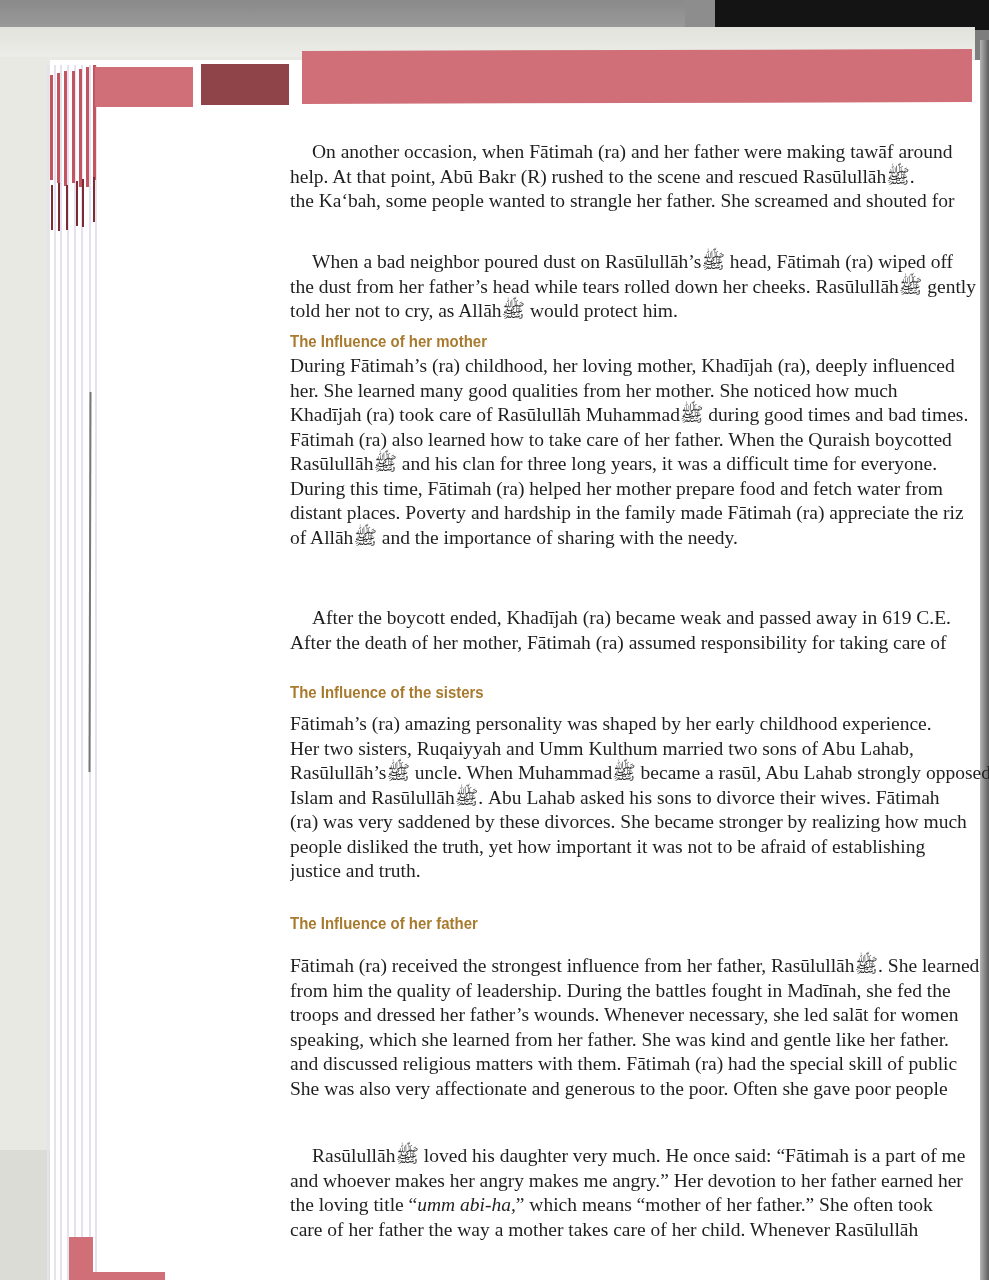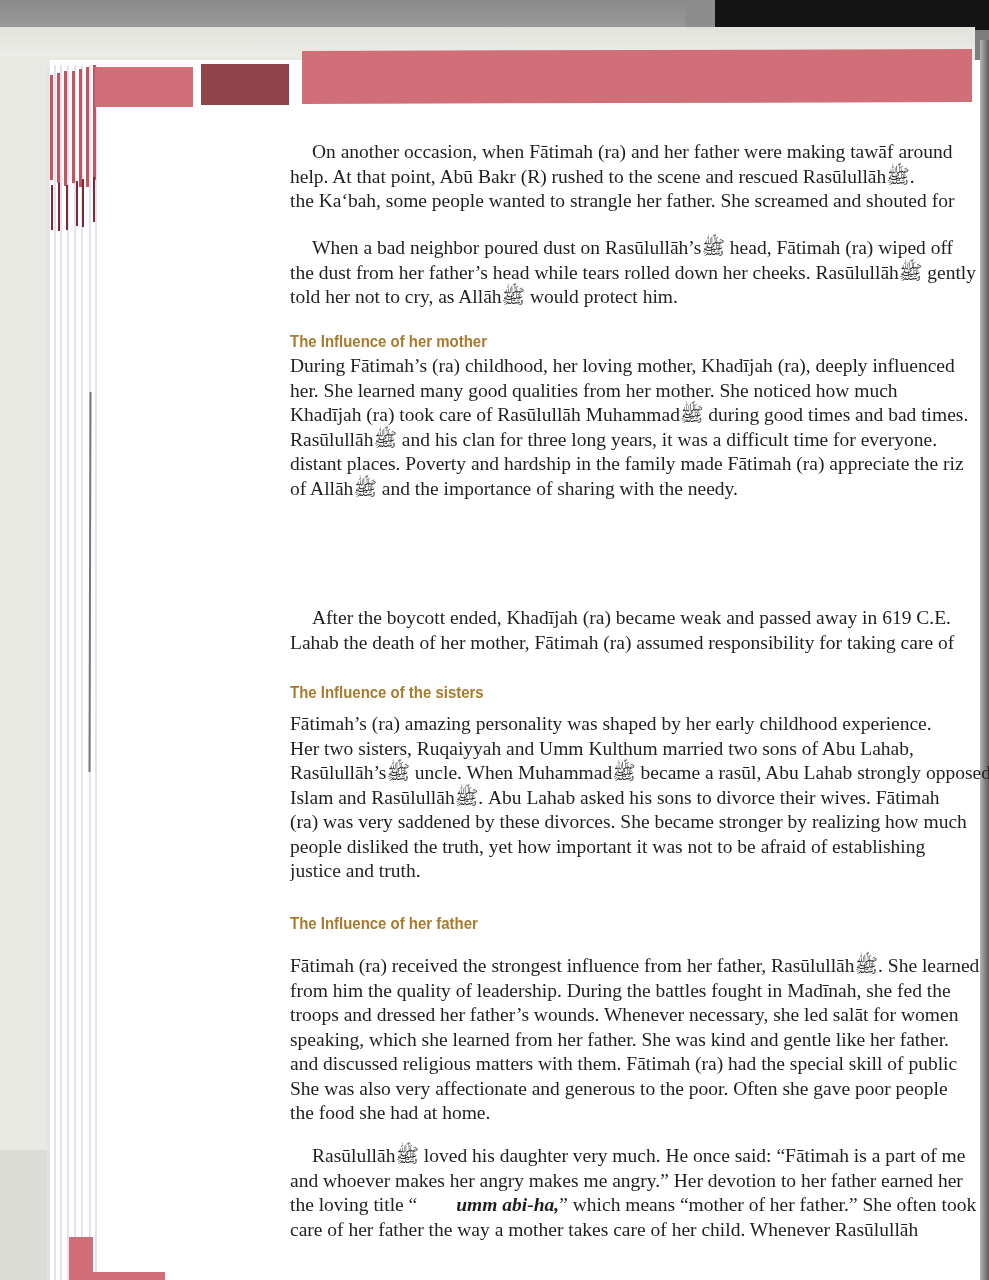--- a/index.html
+++ b/index.html
@@ -34,21 +34,21 @@
   .para { font-size: 19.5px; line-height: 24.5px; color: #1f1f1f; margin: 0; white-space: nowrap; }
   .para .line { display: block; }
   .para .line.indent { padding-left: 22px; }
   .heading {
     font-family: "Liberation Sans", "DejaVu Sans", sans-serif;
     font-weight: bold; font-size: 17px; color: #a87a2e;
     transform: scaleX(0.88); transform-origin: left center;
     margin: 0; white-space: nowrap;
   }
   .blk { position: absolute; left: 0; }
-  .bolditalic { font-weight: bold; font-style: italic; margin-left: 39px; }
+  .bolditalic { font-weight: normal; font-style: italic; }
 </style>
 </head>
 <body>
 
 <div class="scanner-top"></div>
 <div class="scanner-grey"></div>
 <div class="scanner-dark"></div>
 <div class="backpage"></div>
 <div class="backpage-shadow"></div>
 <div class="bottom-fade"></div>
@@ -89,38 +89,40 @@
 <div class="right-bar"></div>
 
 <div class="content">
 
   <p class="para blk" style="top:0px">
     <span class="line indent">On another occasion, when Fātimah (ra) and her father were making tawāf around</span>
     <span class="line">help. At that point, Abū Bakr (R) rushed to the scene and rescued Rasūlullāhﷺ.</span>
     <span class="line">the Ka‘bah, some people wanted to strangle her father. She screamed and shouted for</span>
   </p>
 
-  <p class="para blk" style="top:96px">
+  <p class="para blk" style="top:110px">
     <span class="line indent">When a bad neighbor poured dust on Rasūlullāh’sﷺ head, Fātimah (ra) wiped off</span>
     <span class="line">the dust from her father’s head while tears rolled down her cheeks. Rasūlullāhﷺ gently</span>
     <span class="line">told her not to cry, as Allāhﷺ would protect him.</span>
   </p>
 
   <h3 class="heading blk" style="top:192px">The Influence of her mother</h3>
   <p class="para blk" style="top:214px">
     <span class="line">During Fātimah’s (ra) childhood, her loving mother, Khadījah (ra), deeply influenced</span>
     <span class="line">her. She learned many good qualities from her mother. She noticed how much</span>
     <span class="line">Khadījah (ra) took care of Rasūlullāh Muhammadﷺ during good times and bad times.</span>
+    <span class="line">Fātimah (ra) also learned how to take care of her father. When the Quraish boycotted</span>
     <span class="line">Rasūlullāhﷺ and his clan for three long years, it was a difficult time for everyone.</span>
+    <span class="line">During this time, Fātimah (ra) helped her mother prepare food and fetch water from</span>
     <span class="line">distant places. Poverty and hardship in the family made Fātimah (ra) appreciate the riz</span>
     <span class="line">of Allāhﷺ and the importance of sharing with the needy.</span>
   </p>
   <p class="para blk" style="top:466px">
     <span class="line indent">After the boycott ended, Khadījah (ra) became weak and passed away in 619 C.E.</span>
-    <span class="line">Lahab the death of her mother, Fātimah (ra) assumed responsibility for taking care of</span>
+    <span class="line">After the death of her mother, Fātimah (ra) assumed responsibility for taking care of</span>
   </p>
 
   <h3 class="heading blk" style="top:543px">The Influence of the sisters</h3>
   <p class="para blk" style="top:572px">
     <span class="line">Fātimah’s (ra) amazing personality was shaped by her early childhood experience.</span>
     <span class="line">Her two sisters, Ruqaiyyah and Umm Kulthum married two sons of Abu Lahab,</span>
     <span class="line">Rasūlullāh’sﷺ uncle. When Muhammadﷺ became a rasūl, Abu Lahab strongly opposed</span>
     <span class="line">Islam and Rasūlullāhﷺ. Abu Lahab asked his sons to divorce their wives. Fātimah</span>
     <span class="line">(ra) was very saddened by these divorces. She became stronger by realizing how much</span>
     <span class="line">people disliked the truth, yet how important it was not to be afraid of establishing</span>
@@ -128,21 +130,20 @@
   </p>
 
   <h3 class="heading blk" style="top:774px">The Influence of her father</h3>
   <p class="para blk" style="top:814px">
     <span class="line">Fātimah (ra) received the strongest influence from her father, Rasūlullāhﷺ. She learned</span>
     <span class="line">from him the quality of leadership. During the battles fought in Madīnah, she fed the</span>
     <span class="line">troops and dressed her father’s wounds. Whenever necessary, she led salāt for women</span>
     <span class="line">speaking, which she learned from her father. She was kind and gentle like her father.</span>
     <span class="line">and discussed religious matters with them. Fātimah (ra) had the special skill of public</span>
     <span class="line">She was also very affectionate and generous to the poor. Often she gave poor people</span>
-    <span class="line">the food she had at home.</span>
   </p>
   <p class="para blk" style="top:1004px">
     <span class="line indent">Rasūlullāhﷺ loved his daughter very much. He once said: “Fātimah is a part of me</span>
     <span class="line">and whoever makes her angry makes me angry.” Her devotion to her father earned her</span>
     <span class="line"><span>the loving title “</span><span class="bolditalic">umm abi-ha,</span><span>” which means “mother of her father.”  She often took</span></span>
     <span class="line">care of her father the way a mother takes care of her child. Whenever Rasūlullāh</span>
   </p>
 </div>
 
 </body></html>

